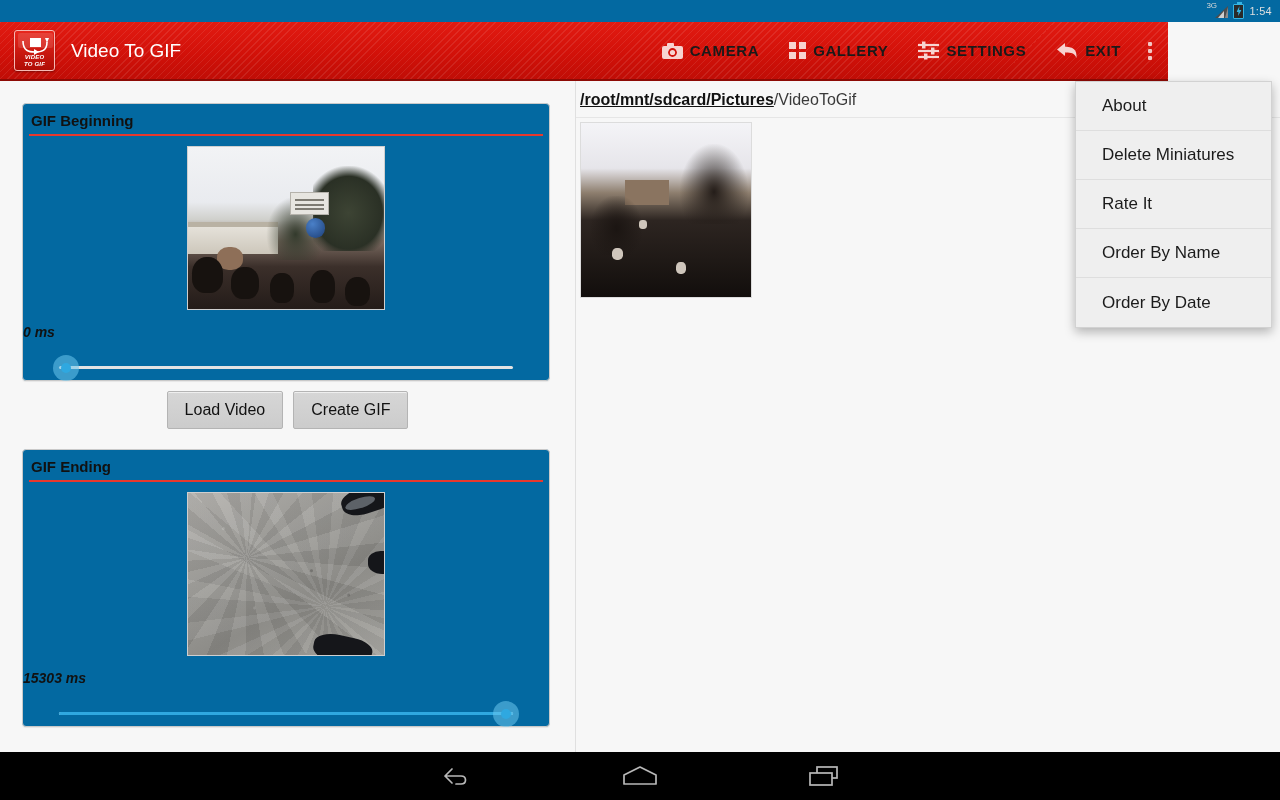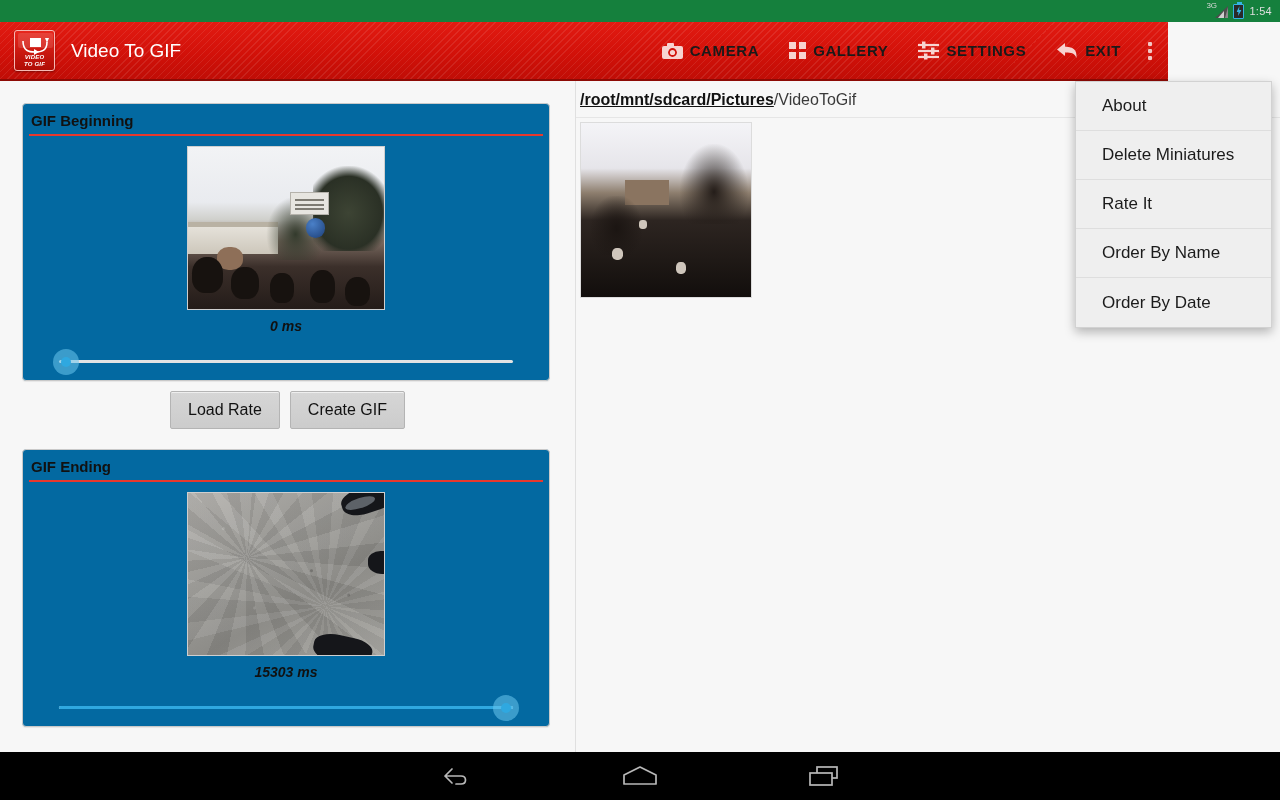--- a/index.html
+++ b/index.html
@@ -7,21 +7,21 @@
     width: 1280px; height: 800px;
     background: #000;
     font-family: "Liberation Sans", sans-serif;
     overflow: hidden;
   }
   #screen { position: relative; width: 1280px; height: 800px; background: #f7f7f7; }
 
   
   .statusbar {
     position: absolute; left: 0; top: 0; width: 1280px; height: 22px;
-    background: #15803d; display: flex; align-items: center; justify-content: flex-end;
+    background: #0369a1; display: flex; align-items: center; justify-content: flex-end;
   }
   .sb-right { display: flex; align-items: center; gap: 5px; padding-right: 8px; }
   .sig-wrap { position: relative; width: 22px; height: 16px; }
   .sig-label { position: absolute; left: 0; top: -1px; font-size: 8px; color: #d8d8d8; line-height: 8px; }
   .sig-bars { position: absolute; right: 0; bottom: 1px; width: 13px; height: 12px; }
   .batt {
     width: 11px; height: 15px; border: 1.5px solid #33b5e5; border-radius: 1px;
     position: relative; background: #2a2a2a;
   }
   .batt:before {
@@ -116,22 +116,22 @@
       repeating-conic-gradient(from 40deg at 70% 70%, rgba(255,255,255,.04) 0% 2%, rgba(0,0,0,.05) 2% 5%),
       linear-gradient(150deg, #b3b1ad 0%, #9d9c98 38%, #8e8d89 62%, #a3a29d 100%);
   }
   .img-ground .shoe { position: absolute; background: #15161a; border-radius: 40% 35% 30% 45%; }
   .img-ground .shoe.s1 { right: -4%; top: -4%; width: 26%; height: 16%; transform: rotate(-18deg); }
   .img-ground .shoe.s1:after { content:""; position:absolute; left:6%; top:34%; width:60%; height:40%;
     background:#5d6268; border-radius:50%; }
   .img-ground .shoe.s2 { right: -8%; top: 36%; width: 16%; height: 14%; }
   .img-ground .shoe.s3 { right: 6%; bottom: -6%; width: 30%; height: 18%; transform: rotate(12deg); }
   .ms-label {
-    text-align: center; font-size: 14px; font-weight: bold; font-style: italic;
-    color: #111; margin-top: 8px;
+    font-size: 14px; font-weight: bold; font-style: italic;
+    color: #111; margin-top: 14px;
   }
   .slider { position: relative; height: 40px; margin: 8px 36px 0 36px; }
   .track { position: absolute; left: 0; right: 0; top: 18px; height: 3px; background: #e3e3e3; border-radius: 2px; }
   .track-fill { position: absolute; left: 0; top: 18px; height: 3px; background: #2fa8e0; border-radius: 2px; }
   .thumb-knob {
     position: absolute; top: 7px; width: 26px; height: 26px; border-radius: 50%;
     background: rgba(105,198,238,.55);
     display: flex; align-items: center; justify-content: center;
   }
   .thumb-knob:after { content: ""; width: 10px; height: 10px; border-radius: 50%; background: #2fa8e0; }
@@ -312,21 +312,21 @@
         </div>
         <div class="ms-label">0 ms</div>
         <div class="slider">
           <div class="track"></div>
           <div class="track-fill" style="width:0%"></div>
           <div class="thumb-knob" style="left:-6px"></div>
         </div>
       </div>
 
       <div class="btn-row">
-        <button class="btn">Load Rate</button>
+        <button class="btn">Load Video</button>
         <button class="btn">Create GIF</button>
       </div>
 
       <div class="card" id="card-end">
         <div class="card-title">GIF Ending</div>
         <div class="card-rule"></div>
         <div class="thumb-wrap">
           <div class="thumb">
             <div class="img-ground">
               <div class="shoe s1"></div>

